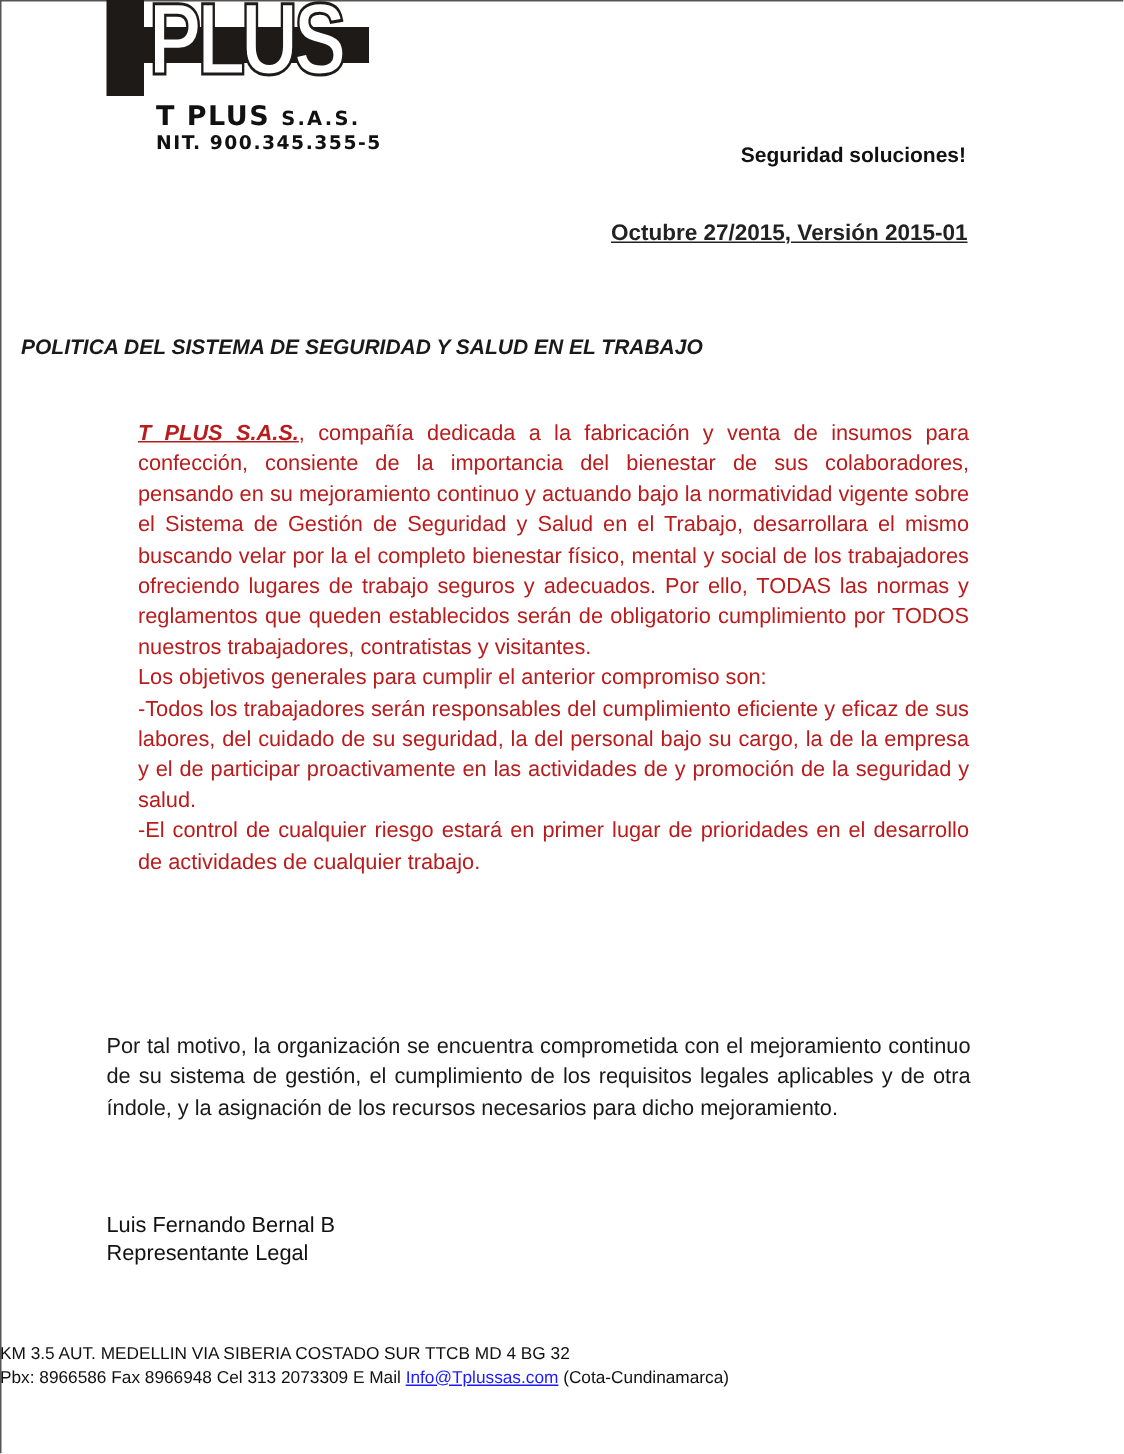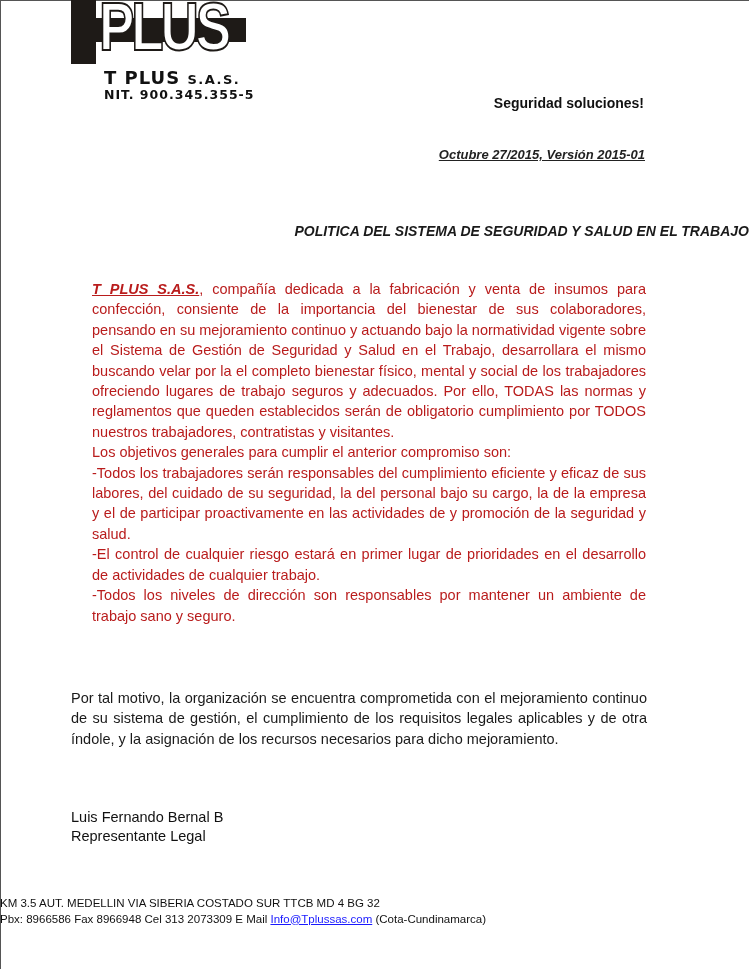--- a/index.html
+++ b/index.html
@@ -28,25 +28,25 @@
   }
   .logo .company .sas { font-size: 13px; letter-spacing: 1.5px; }
   .logo .nit {
     position: absolute; left: 33px; top: 87px;
     font-family: "DejaVu Sans", sans-serif; font-weight: bold;
     font-size: 12.5px; letter-spacing: 1px; color: #111; white-space: nowrap;
   }
 
   .slogan { position: absolute; right: 105px; top: 95px; font-size: 14px; font-weight: bold; color: #111; }
   .version {
-    position: absolute; right: 104px; top: 147px; font-size: 13px;
-    font-weight: bold; font-style: italic; text-decoration: underline; color: #222;
+    position: absolute; right: 104px; top: 147px; font-size: 15px;
+    font-weight: bold; text-decoration: underline; color: #222;
   }
   .title {
-    position: absolute; left: 0; width: 749px; top: 223px; text-align: right;
+    position: absolute; left: 0; width: 749px; top: 223px; text-align: left;
     font-size: 14px; font-weight: bold; font-style: italic; color: #1a1a1a;
     padding-left: 14px; box-sizing: border-box;
   }
 
   .body-block {
     position: absolute; left: 92px; top: 279px; width: 554px;
     font-size: 14.5px; line-height: 20.4px; text-align: justify; color: #b91c1c;
   }
   .body-block p { margin: 0; }
   .company-name { font-weight: bold; font-style: italic; text-decoration: underline; }
@@ -83,21 +83,20 @@
 <div class="slogan">Seguridad soluciones!</div>
 <div class="version">Octubre 27/2015, Versión 2015-01</div>
 
 <div class="title">POLITICA DEL SISTEMA DE SEGURIDAD Y SALUD EN EL TRABAJO</div>
 
 <div class="body-block">
   <p><span class="company-name">T PLUS S.A.S.</span><span>, compañía dedicada a la fabricación y venta de insumos para confección, consiente de la importancia del bienestar de sus colaboradores, pensando en su mejoramiento continuo  y actuando bajo la normatividad vigente sobre el Sistema de Gestión de Seguridad y Salud en el Trabajo,  desarrollara el mismo buscando velar por la el completo bienestar físico, mental y social de los trabajadores ofreciendo lugares de trabajo seguros y adecuados. Por ello, TODAS las normas y reglamentos que queden establecidos serán de obligatorio cumplimiento por TODOS nuestros trabajadores, contratistas y visitantes.</span></p>
   <p>Los objetivos generales para cumplir el anterior compromiso son:</p>
   <p>-Todos los trabajadores serán responsables del cumplimiento eficiente y eficaz de sus labores, del cuidado de su seguridad, la del personal bajo su cargo, la de la empresa y  el de participar proactivamente en las actividades de y promoción de la seguridad y salud.</p>
   <p>-El control de cualquier riesgo estará en primer lugar de prioridades en el desarrollo de actividades de cualquier trabajo.</p>
-  <p>-Todos los niveles de dirección son responsables por mantener un ambiente de trabajo sano y seguro.</p>
 </div>
 
 <div class="closing">Por tal motivo, la organización se encuentra comprometida con el mejoramiento continuo de su sistema de gestión, el cumplimiento de los requisitos legales aplicables y de otra índole, y la asignación de los recursos necesarios para dicho mejoramiento.</div>
 
 <div class="signature">
   <div>Luis Fernando Bernal B</div>
   <div>Representante Legal</div>
 </div>
 
 <div class="footer">

